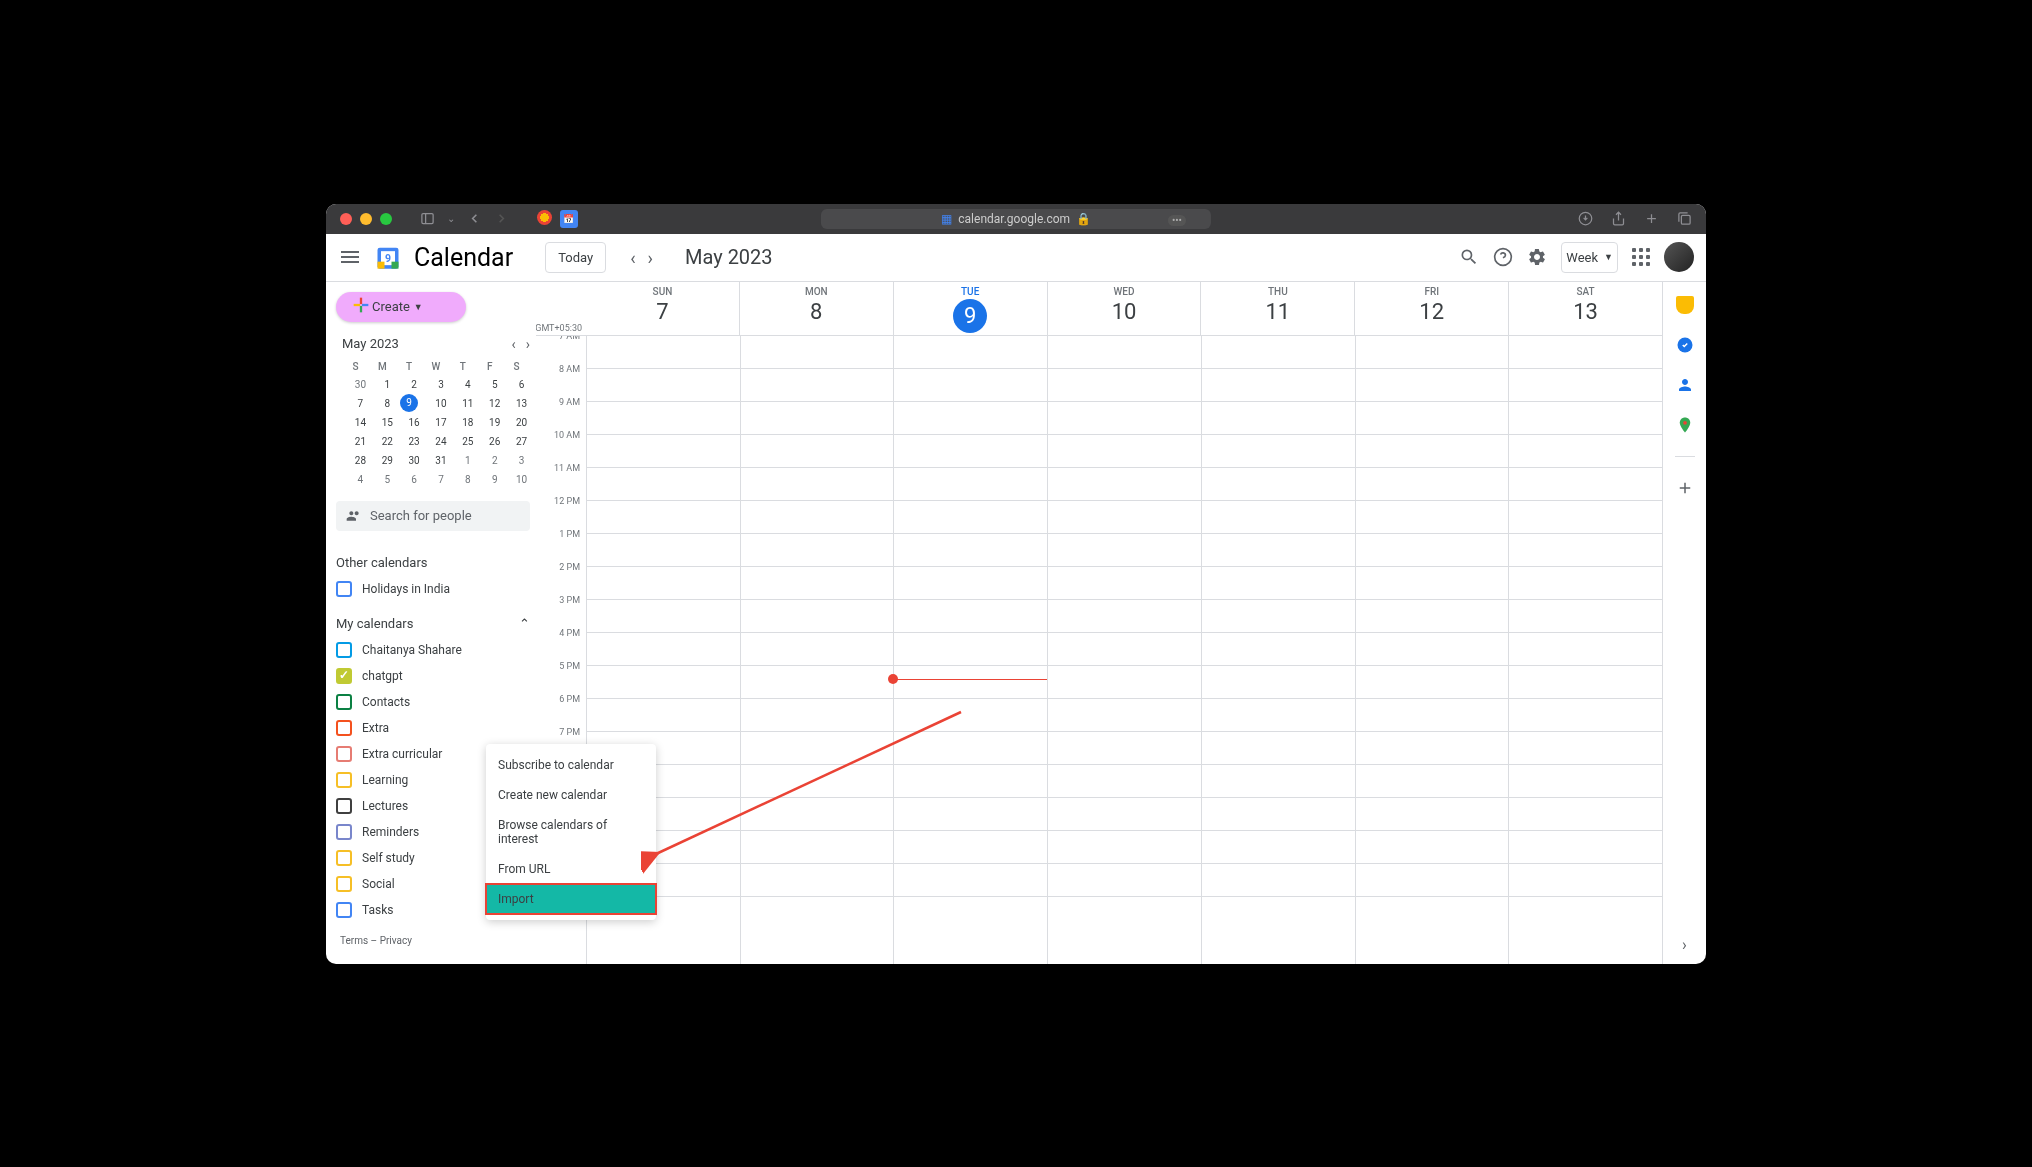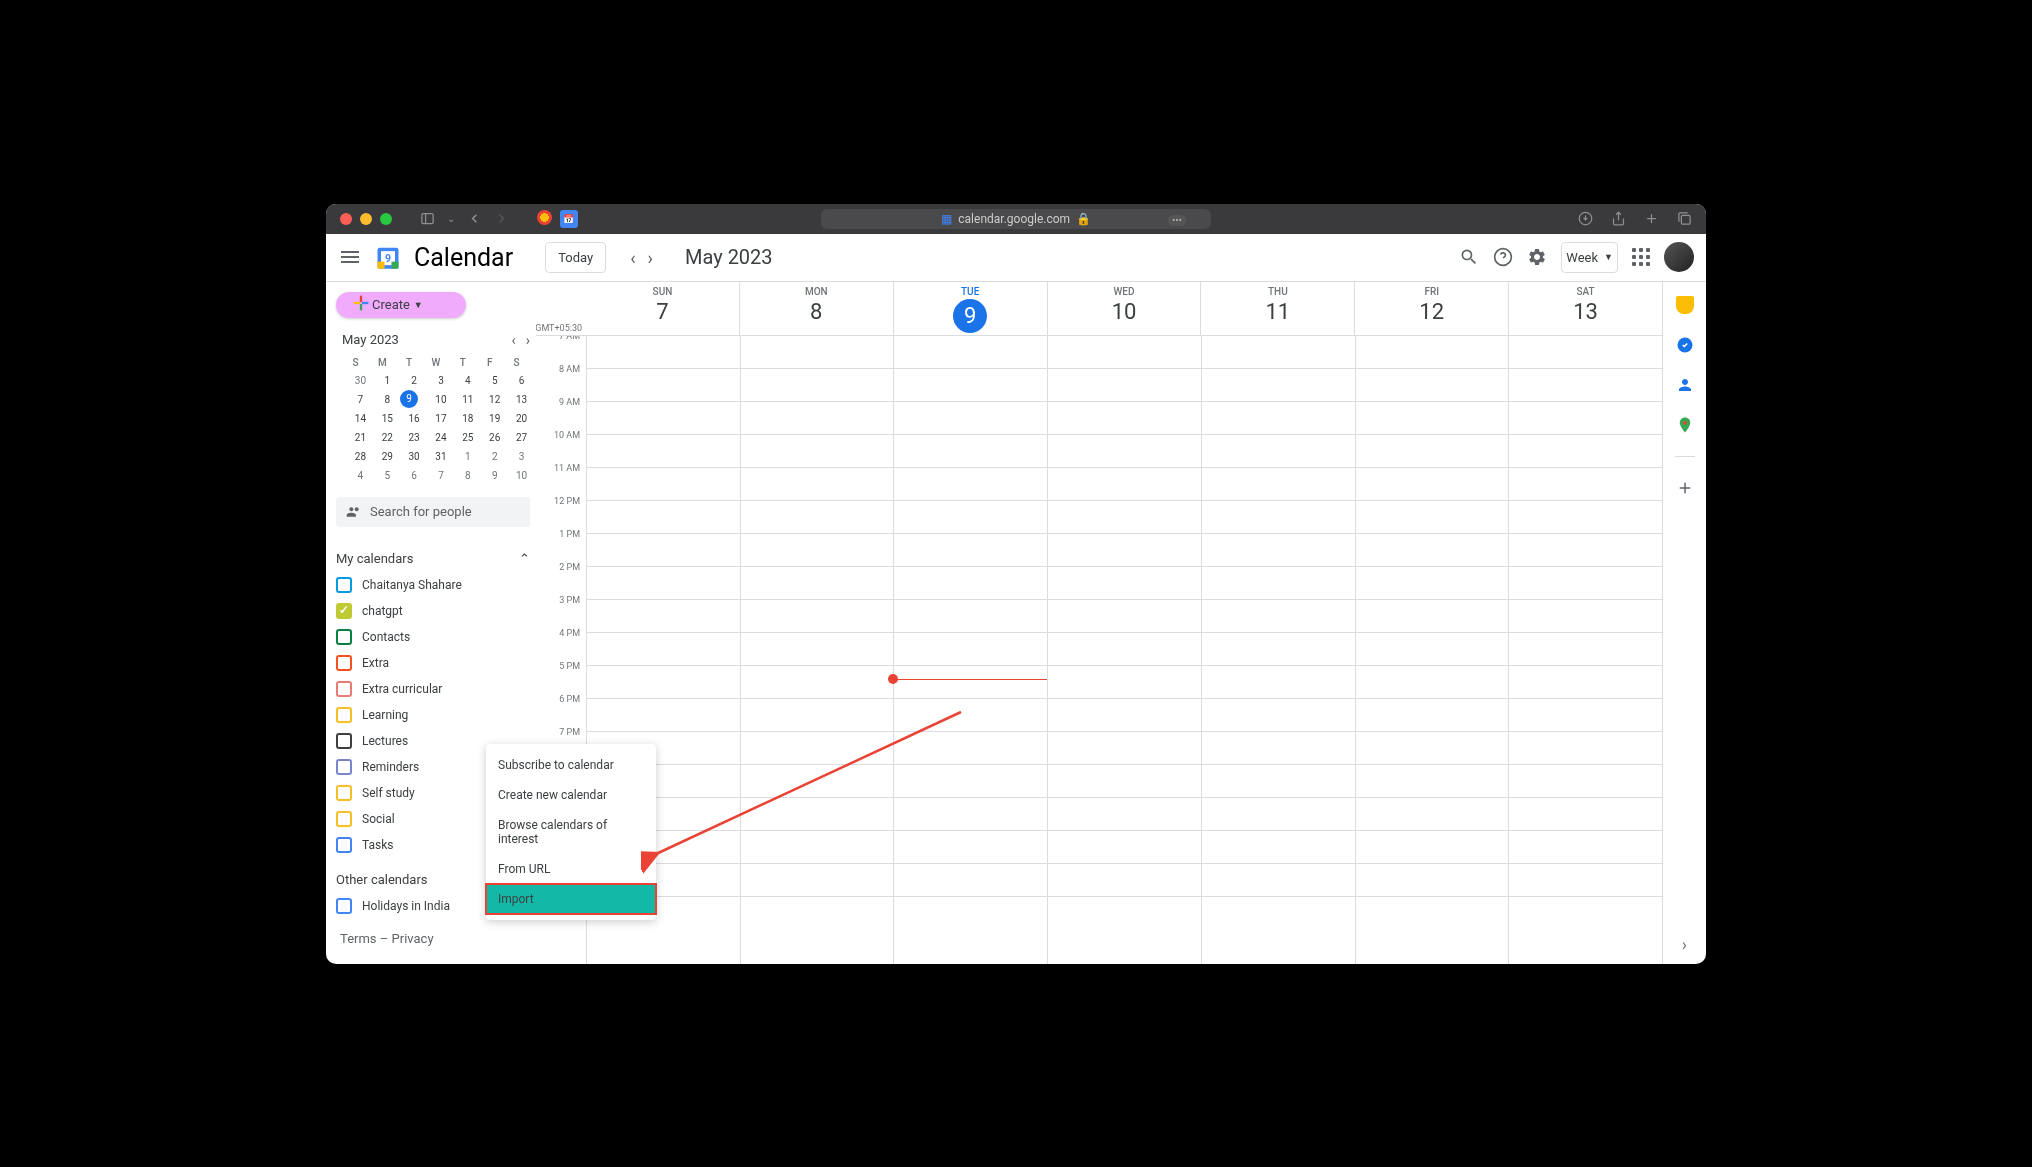--- a/index.html
+++ b/index.html
@@ -48,21 +48,21 @@
 
 .search-people { margin: 12px 6px 14px 0; padding: 7px 10px; background: #f1f3f4; border-radius: 4px; display: flex; align-items: center; gap: 8px; color: #5f6368; font-size: 13px; }
 
 .cal-section { padding: 4px 6px 4px 0; }
 .cal-sec-head { display: flex; justify-content: space-between; align-items: center; font-size: 13px; color: #3c4043; padding: 6px 0; cursor: pointer; }
 .cal-item { display: flex; align-items: center; gap: 10px; padding: 5px 0; font-size: 12px; color: #3c4043; cursor: pointer; }
 .cb { width: 16px; height: 16px; border: 2px solid; border-radius: 3px; flex-shrink: 0; }
 .cb.checked { position: relative; }
 .cb.checked::after { content: '✓'; position: absolute; color: #fff; font-size: 12px; left: 1px; top: -2px; font-weight: bold; }
 
-.footer-links { margin-top: auto; padding: 8px 4px; font-size: 13px; color: #5f6368; }
+.footer-links { margin-top: auto; padding: 8px 4px; font-size: 10px; color: #5f6368; }
 
 .grid-area { flex: 1; display: flex; flex-direction: column; position: relative; overflow: hidden; }
 .day-headers { display: flex; border-bottom: 1px solid #dadce0; height: 54px; }
 .tz-col { width: 50px; font-size: 9px; color: #70757a; display: flex; align-items: flex-end; justify-content: flex-end; padding: 0 4px 2px 0; }
 .day-col-h { flex: 1; text-align: center; border-left: 1px solid #dadce0; padding-top: 4px; }
 .day-col-h:first-of-type { border-left: none; }
 .dow { font-size: 10px; color: #70757a; text-transform: uppercase; font-weight: 500; }
 .dnum { font-size: 22px; color: #3c4043; margin-top: 2px; }
 .dnum.today { background: #1a73e8; color: #fff; width: 34px; height: 34px; border-radius: 50%; display: flex; align-items: center; justify-content: center; margin: 2px auto 0; }
 .dow.today-l { color: #1a73e8; }
@@ -268,20 +268,32 @@
 
       <div class="search-people">
         <svg width="16" height="16" viewBox="0 0 24 24" fill="currentColor">
             <path d="M16 11c1.66 0 2.99-1.34 2.99-3S17.66 5 16 5s-3 1.34-3 3 1.34 3 3 3zm-8 0c1.66 0 2.99-1.34 2.99-3S9.66 5 8 5 5 6.34 5 8s1.34 3 3 3zm0 2c-2.33 0-7 1.17-7 3.5V19h14v-2.5c0-2.33-4.67-3.5-7-3.5z"></path>
           </svg>
         <span>Search for people</span>
       </div>
 
       <div class="cal-section">
         <div class="cal-sec-head">
+          <span>Other calendars</span>
+        </div>
+        <div id="other-cals">
+            <div class="cal-item">
+              <div class="cb" style="border-color: rgb(66, 133, 244);"></div>
+              <span>Holidays in India</span>
+            </div>
+          </div>
+      </div>
+
+      <div class="cal-section">
+        <div class="cal-sec-head">
           <span>My calendars</span>
           <span>⌃</span>
         </div>
         <div id="my-cals">
             <div class="cal-item">
               <div class="cb" style="border-color: rgb(3, 155, 229);"></div>
               <span>Chaitanya Shahare</span>
             </div>
             <div class="cal-item">
               <div class="cb checked" style="border-color: rgb(192, 202, 51); background: rgb(192, 202, 51);"></div>
@@ -315,32 +327,20 @@
               <div class="cb" style="border-color: rgb(246, 191, 38);"></div>
               <span>Self study</span>
             </div>
             <div class="cal-item">
               <div class="cb" style="border-color: rgb(246, 191, 38);"></div>
               <span>Social</span>
             </div>
             <div class="cal-item">
               <div class="cb" style="border-color: rgb(66, 133, 244);"></div>
               <span>Tasks</span>
-            </div>
-          </div>
-      </div>
-
-      <div class="cal-section">
-        <div class="cal-sec-head">
-          <span>Other calendars</span>
-        </div>
-        <div id="other-cals">
-            <div class="cal-item">
-              <div class="cb" style="border-color: rgb(66, 133, 244);"></div>
-              <span>Holidays in India</span>
             </div>
           </div>
       </div>
 
       <div class="footer-links">
         <span>Terms</span> – <span>Privacy</span>
       </div>
     </div>
 
     <div class="grid-area">

